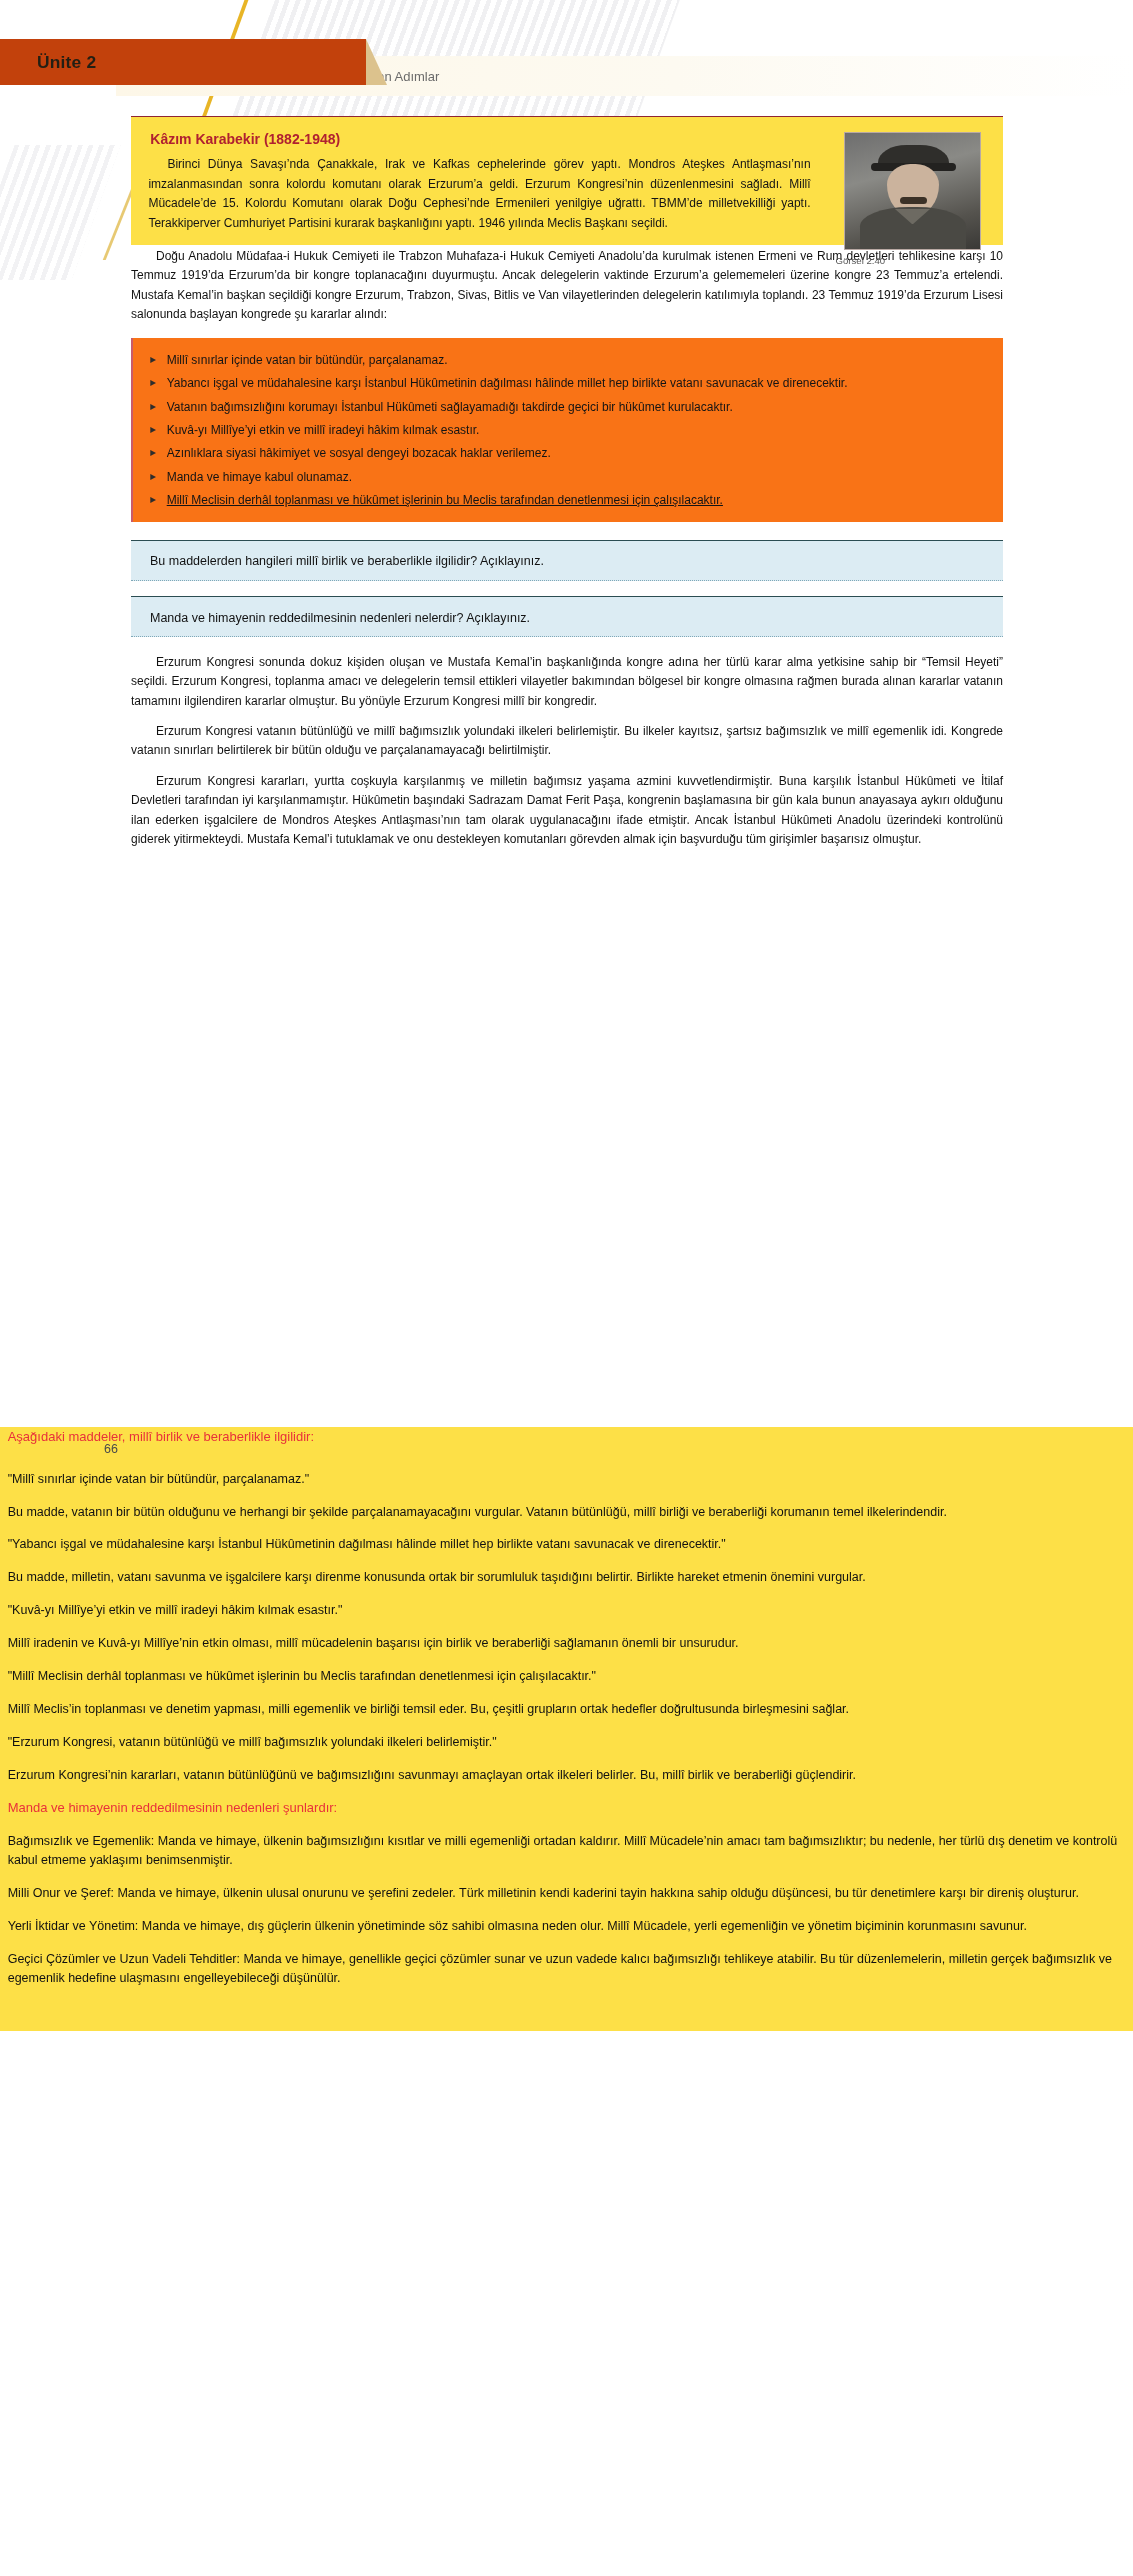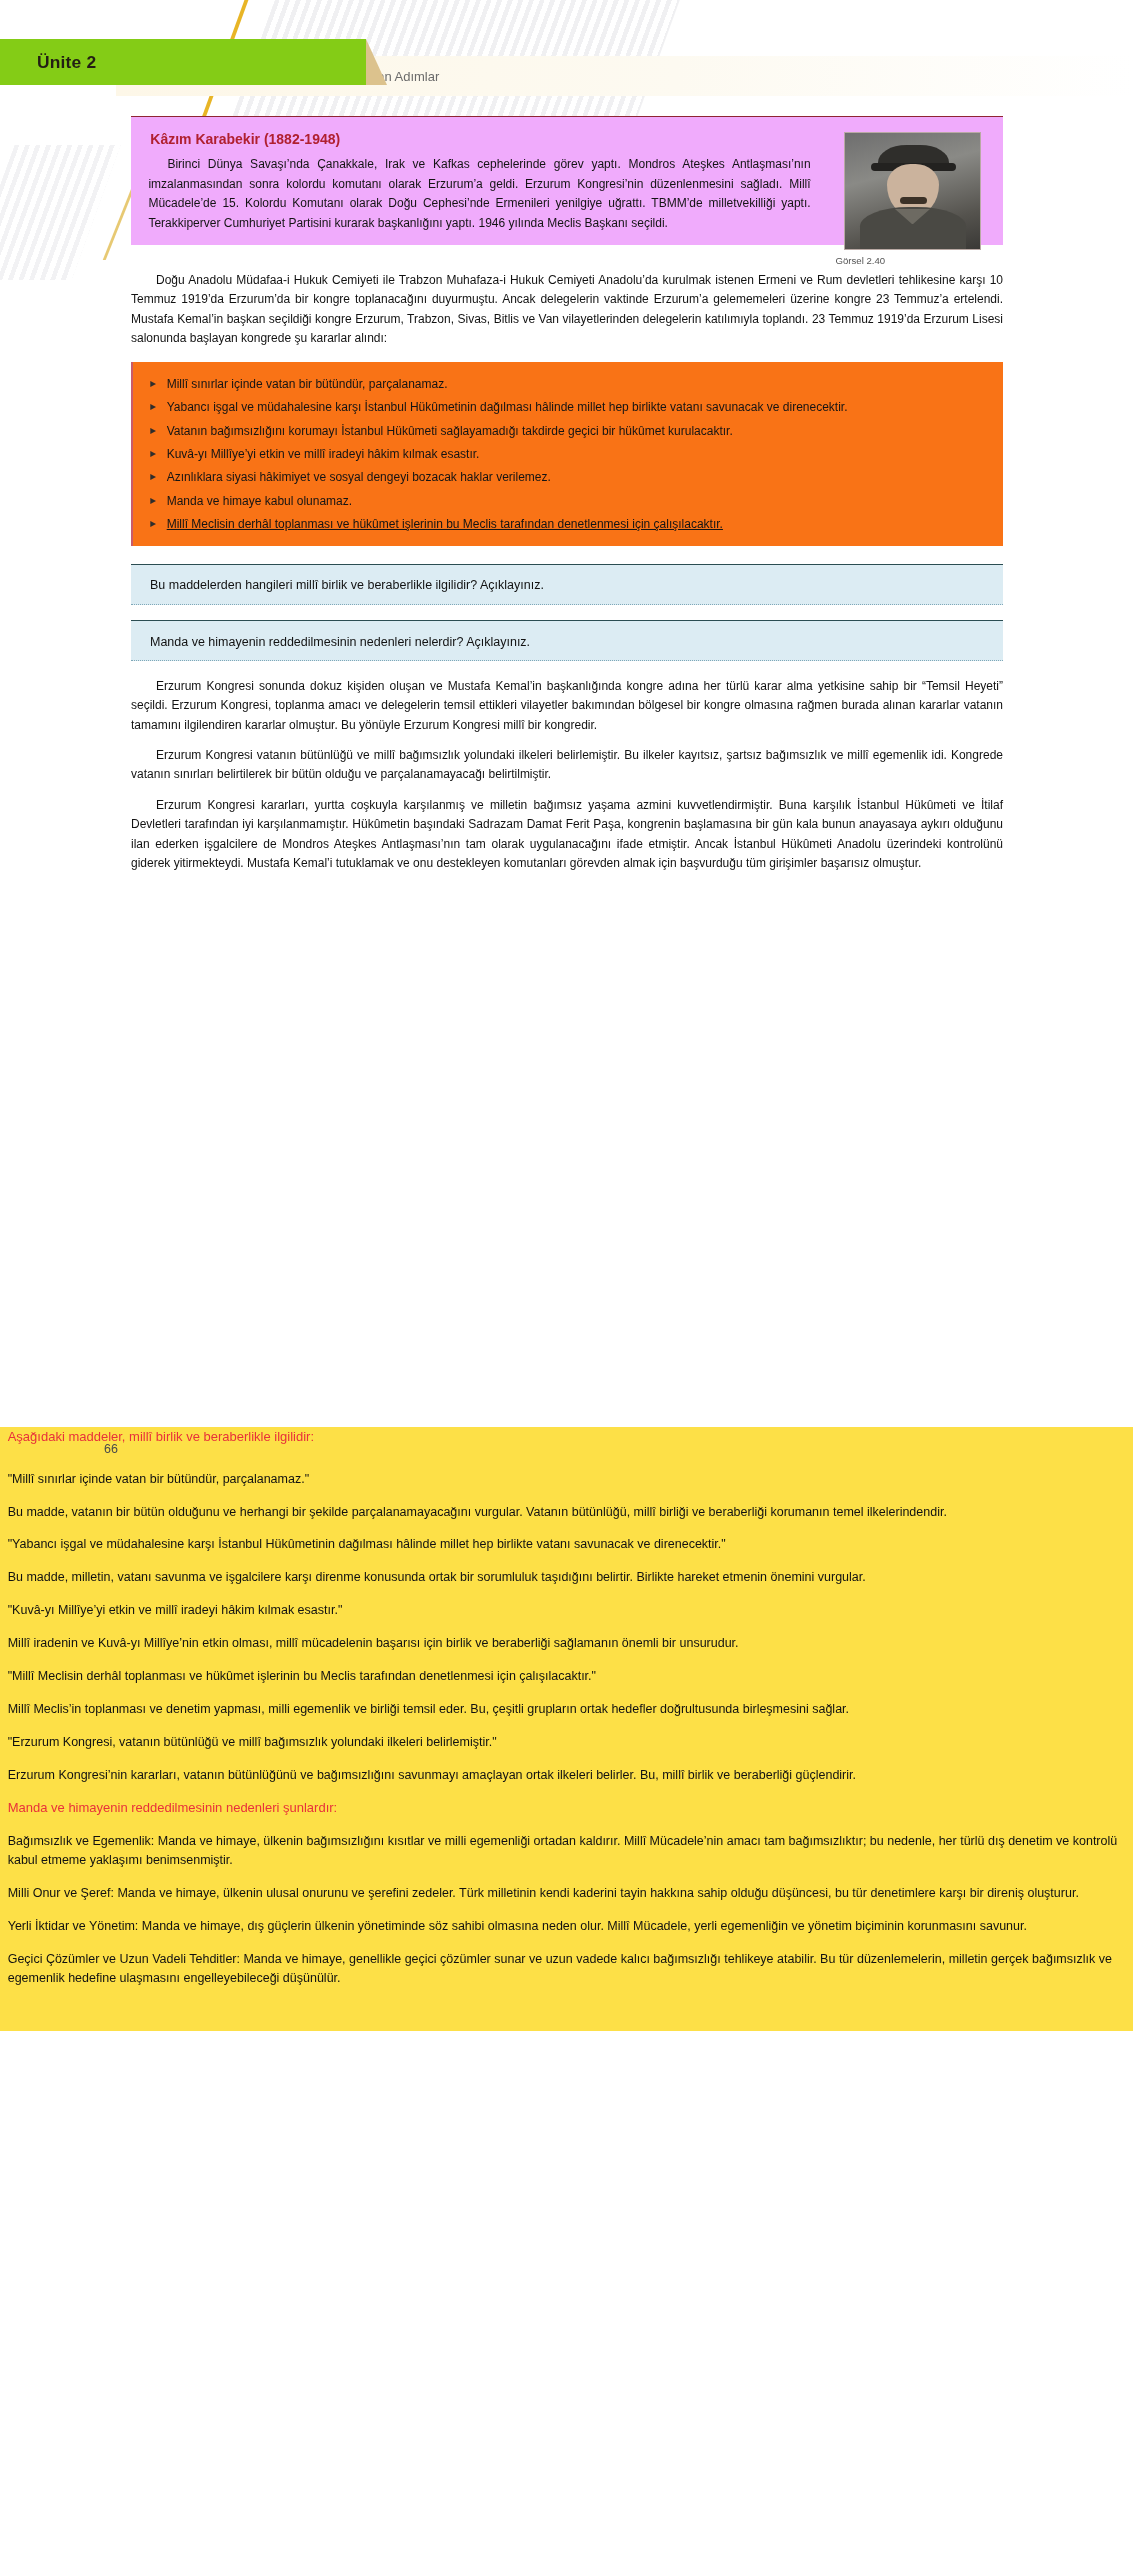--- a/index.html
+++ b/index.html
@@ -61,21 +61,21 @@
         #ffffff 4.8px, #ffffff 10.6px);
     transform:skewX(-20deg);
     pointer-events:none;
   }
 
   
   .unit-tag {
     position:absolute;
     left:0px; top:39px;
     width:366px; height:46px;
-    background:#84cc16;
+    background:#c2410c;
     display:flex; align-items:center;
     padding-left:37px;
     z-index:4;
   }
   .unit-tag span {
     font-size:17.4px; font-weight:bold; color:#231f14;
     letter-spacing:0.2px;
   }
   .unit-tag::after {
     content:"";
@@ -106,23 +106,23 @@
   .content {
     position:absolute;
     left:131px; top:116px;
     width:872px;
   }
 
   
   .bio-box {
     position:relative;
     border-top:1.9px solid #8f2533;
-    background:#f0abfc;
+    background:#fde047;
     padding:13.5px 17.4px 11.6px 17.4px;
-    margin-bottom:26px;
+    margin-bottom:2px;
   }
   .bio-title {
     color:#b02030;
     font-weight:bold;
     font-size:14px;
     margin:0 0 8.7px 1.9px;
   }
   .bio-body {
     font-size:12px;
     line-height:1.62;

